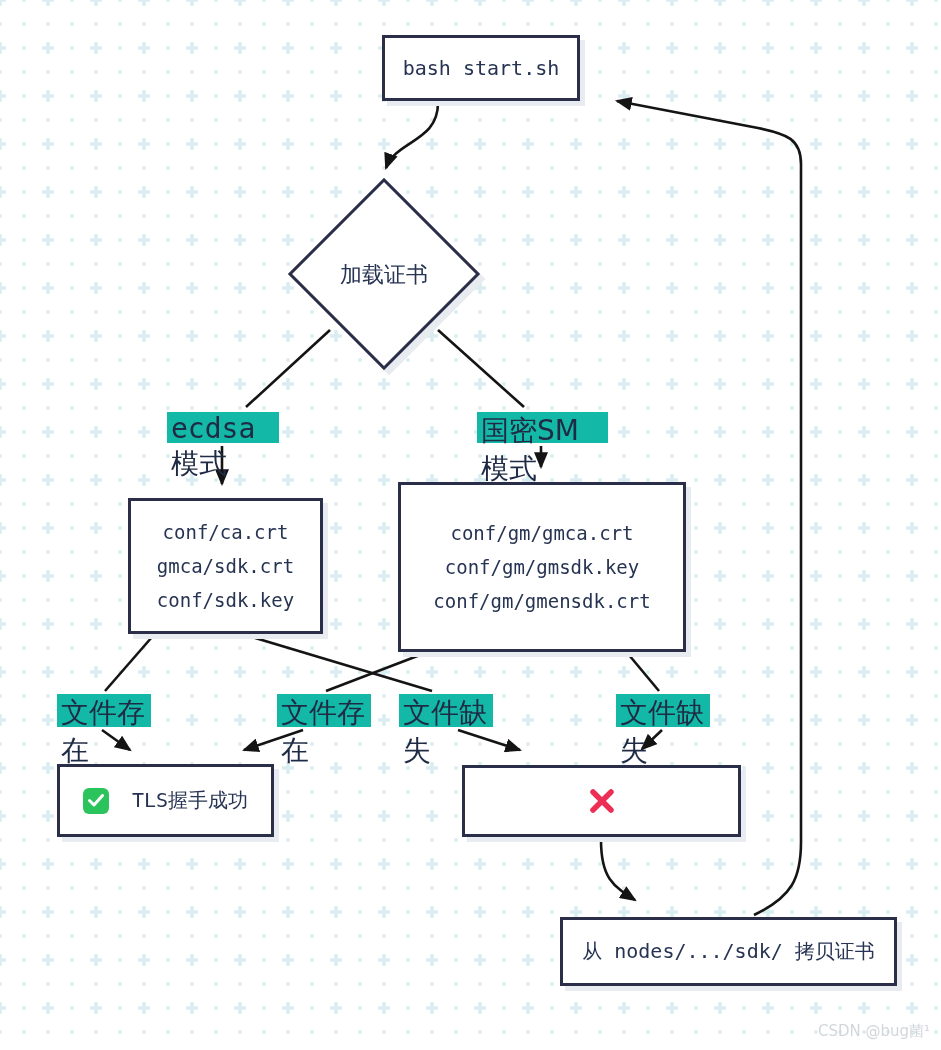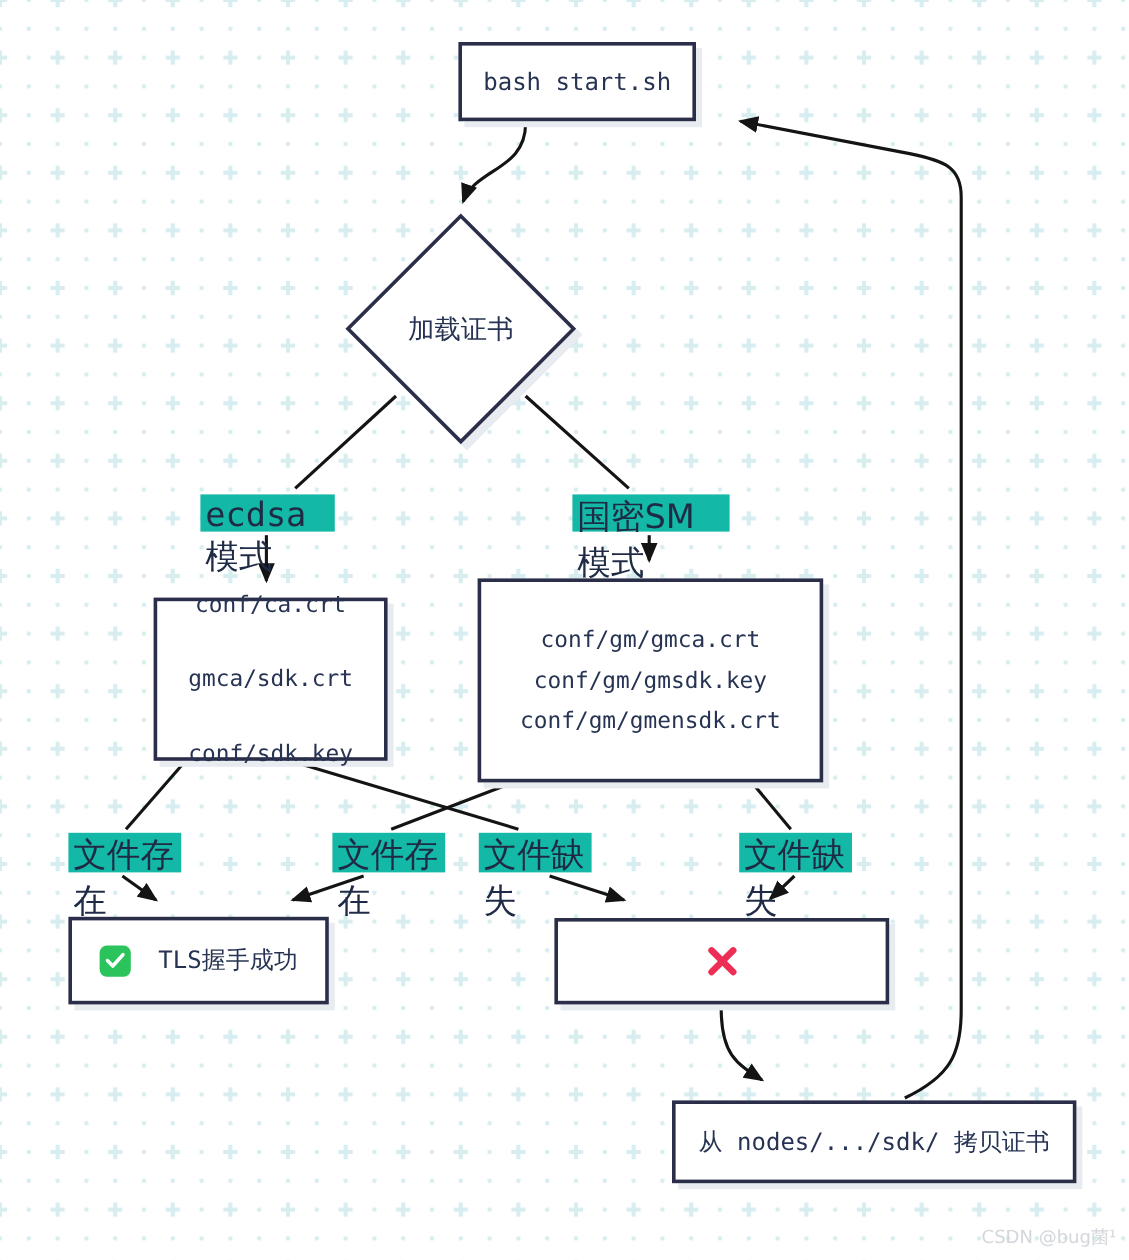--- a/index.html
+++ b/index.html
@@ -38,21 +38,21 @@
     display:flex;align-items:flex-start;justify-content:center;
     font-size:28px;color:#1f2b45;padding:0 4px;box-sizing:border-box;
     font-family:"DejaVu Sans","Liberation Sans",sans-serif;
   }
   .lbl-ecdsa{left:167px;top:412px;width:112px;height:31px;}
   .lbl-gm{left:477px;top:412px;width:131px;height:31px;}
   .lbl-exists-1{left:57px;top:694px;width:94px;height:33px;}
   .lbl-exists-2{left:277px;top:694px;width:94px;height:33px;}
   .lbl-missing-1{left:399px;top:694px;width:94px;height:33px;}
   .lbl-missing-2{left:616px;top:694px;width:94px;height:33px;}
-  .node-files-left{left:128px;top:498px;width:195px;height:136px;flex-direction:column;font-size:19px;line-height:34px;gap:28px;}
+  .node-files-left{left:128px;top:498px;width:195px;height:136px;flex-direction:column;font-size:19px;line-height:34px;}
   .node-files-right{left:398px;top:482px;width:288px;height:170px;flex-direction:column;font-size:19px;line-height:34px;}
   .node-success{left:57px;top:764px;width:217px;height:73px;gap:23px;}
   .node-error{left:462px;top:765px;width:279px;height:72px;gap:11px;}
   .node-copy{left:560px;top:917px;width:337px;height:69px;}
   .check-chip{
     width:26px;height:26px;border-radius:6px;background:#2bc45c;
     display:flex;align-items:center;justify-content:center;flex:0 0 auto;
   }
   .watermark{
     position:absolute;z-index:2;left:818px;top:1022px;

